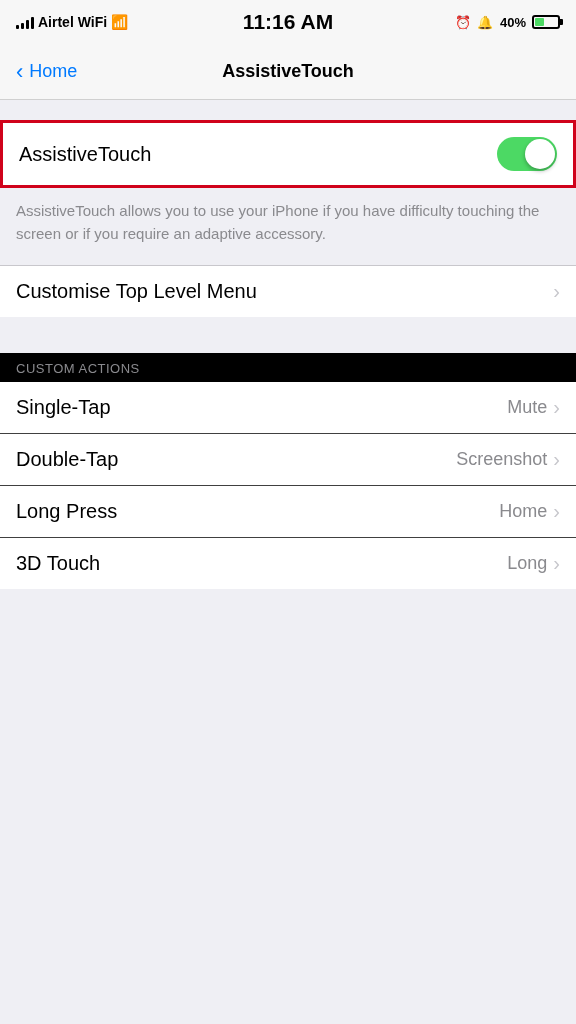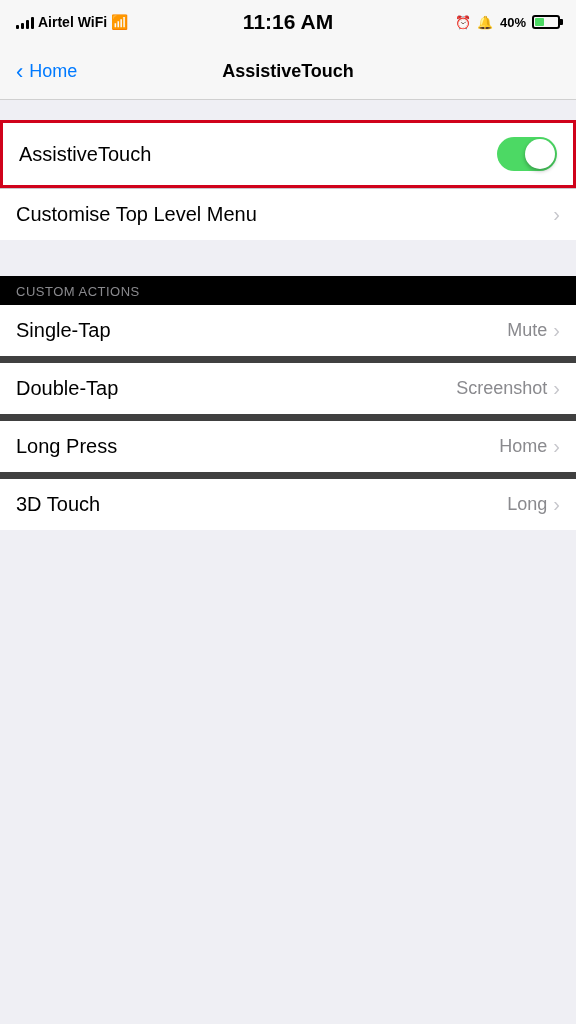--- a/index.html
+++ b/index.html
@@ -197,21 +197,21 @@
     .list-section {
       background: #d946ef;
       margin-top: 0;
     }
     .list-row {
       background: #fff;
       display: flex;
       align-items: center;
       justify-content: space-between;
       padding: 14px 16px;
-      border-bottom: 7px solid #404040;
+      border-bottom: 1px solid #404040;
       cursor: pointer;
     }
     .list-row:last-child {
       border-bottom: none;
     }
     .list-row-label {
       font-size: 20px;
       color: #000;
     }
     .list-row-right {
@@ -280,20 +280,21 @@
 
 <div class="content">
 
   <div class="highlighted-row">
     <span class="row-label">AssistiveTouch</span>
     <div class="toggle">
       <div class="toggle-knob"></div>
     </div>
   </div>
 
+  <div class="description">AssistiveTouch allows you to use your iPhone if you have difficulty touching the screen or if you require an adaptive accessory.</div>
 
   <div class="divider-section"></div>
 
   <div class="list-section">
     <div class="list-row">
       <span class="list-row-label">Customise Top Level Menu</span>
       <div class="list-row-right">
         <span class="chevron-right">›</span>
       </div>
     </div>

